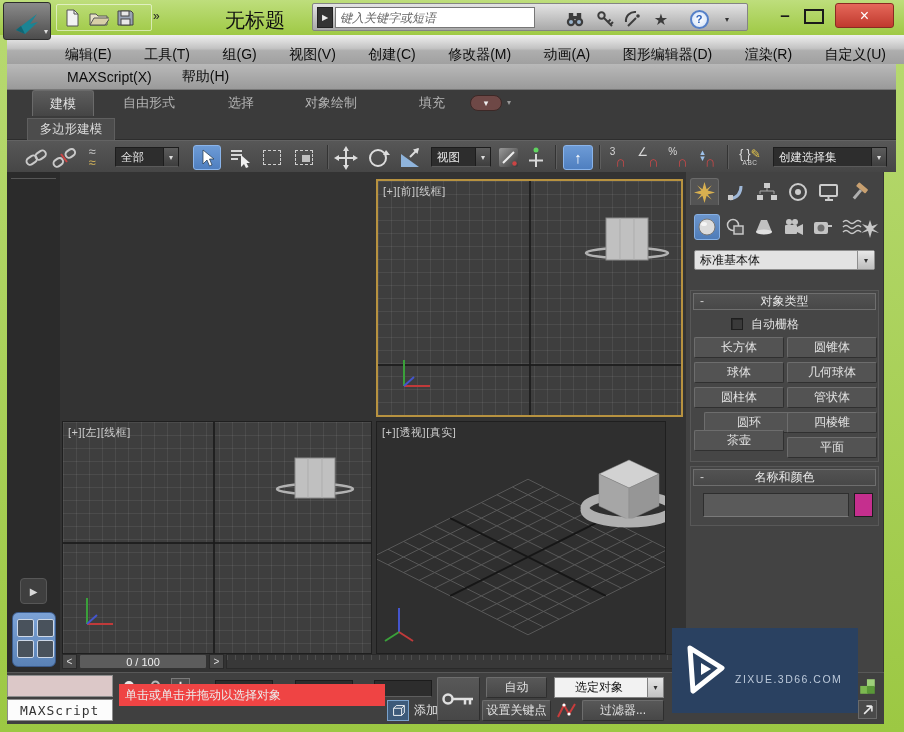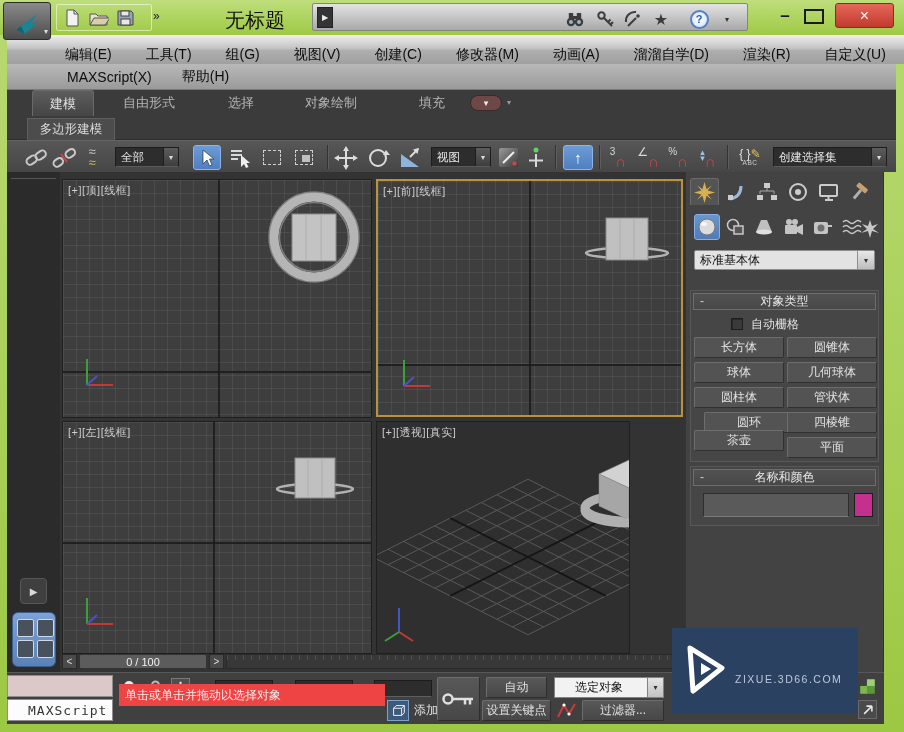--- a/index.html
+++ b/index.html
@@ -80,21 +80,21 @@
 
 .statusbar{position:absolute;left:7px;top:672px;width:877px;height:52px;background:#404040;border-top:1px solid #585858;font-size:12px;color:#e4e4e4}
 .btn3d{background:linear-gradient(180deg,#585858,#474747);border:1px solid #6d6d6d;border-right-color:#2e2e2e;border-bottom-color:#2e2e2e;border-radius:2px;color:#e2e2e2;display:flex;align-items:center;justify-content:center;font-size:12px;position:absolute}
 .coordfield{position:absolute;width:58px;height:17px;background:#2d2d2d;border:1px solid #1c1c1c;border-bottom-color:#5e5e5e;color:#eee;font-size:11px;font-family:inherit;padding:0 3px}
 .coordlbl{position:absolute;font-size:11px;color:#dcdcdc}
 .whitedd{position:absolute;height:21px;background:#f2f2f2;border:1px solid #828282;display:flex;align-items:center;font-size:12px;color:#111}
 .whitedd .lbl{flex:1;padding-left:20px}
 .whitedd .arr{width:16px;height:100%;background:linear-gradient(180deg,#e4e4e4,#c2c2c2);border-left:1px solid #828282;color:#333;font-size:8px;display:flex;align-items:center;justify-content:center}
 .promptbar{position:absolute;left:112px;top:11px;width:266px;height:22px;background:#ef4444;display:flex;align-items:center;padding-left:6px;color:#ececec}
 .mx-pink{position:absolute;left:0;top:2px;width:106px;height:22px;background:#dcc8c8;border:1px solid #8e8e8e}
-.mx-white{position:absolute;left:0;top:26px;width:106px;height:22px;background:#fcfcfc;border:1px solid #8e8e8e;color:#333;font-family:"DejaVu Sans Mono","Liberation Mono",monospace;font-size:13px;display:flex;align-items:center;padding-left:20px;letter-spacing:1px}
+.mx-white{position:absolute;left:0;top:26px;width:106px;height:22px;background:#fcfcfc;border:1px solid #8e8e8e;color:#333;font-family:"DejaVu Sans Mono","Liberation Mono",monospace;font-size:13px;display:flex;align-items:center;padding-left:12px;letter-spacing:1px}
 
 .watermark{position:absolute;left:672px;top:628px;width:186px;height:85px;background:#2a4161;z-index:60}
 .wm-brand{position:absolute;left:62px;top:12px;font-size:23px;font-weight:bold;color:#fff;letter-spacing:2px}
 .wm-url{position:absolute;left:63px;top:45px;font-size:10.5px;color:#bcc9da;letter-spacing:1.5px;text-transform:uppercase}
 </style>
 </head>
 <body>
 
 <div id="app">
 
@@ -119,20 +119,21 @@
         <path d="M3 3 h13 l2 2 v12 h-15 z" fill="#9aa4b4" stroke="#444"></path>
           <rect x="6" y="3" width="8" height="5" fill="#e8e8e8" stroke="#444"></rect>
           <rect x="6" y="11" width="9" height="6" fill="#e8e8e8" stroke="#444"></rect>
       </svg>
     </div>
     <span class="abs" style="left:153px;top:9px;font-size:12px;color:#222">»</span>
     <div class="wintitle">无标题</div>
 
     <div class="searchstrip">
       <div class="searchgo">▶</div>
+      <input class="searchinput" placeholder="键入关键字或短语" style="">
       <div class="tstrip-icon" style="left:250px">
         <svg width="22" height="20" viewBox="0 0 22 20">
             <g fill="#3c3c3c">
               <circle cx="7" cy="13" r="4.2"></circle>
               <circle cx="15" cy="13" r="4.2"></circle>
               <rect x="4.8" y="4" width="4.4" height="7"></rect>
               <rect x="12.8" y="4" width="4.4" height="7"></rect>
               <rect x="9" y="7" width="4" height="3"></rect>
             </g>
             <circle cx="7" cy="13" r="2" fill="#9ab4cc"></circle>
@@ -169,21 +170,21 @@
   </div>
 
   <div class="menubar1">
     <span class="menuitem">编辑(E)</span>
     <span class="menuitem">工具(T)</span>
     <span class="menuitem">组(G)</span>
     <span class="menuitem">视图(V)</span>
     <span class="menuitem">创建(C)</span>
     <span class="menuitem">修改器(M)</span>
     <span class="menuitem">动画(A)</span>
-    <span class="menuitem">溜溜自学(D)</span>
+    <span class="menuitem">图形编辑器(D)</span>
     <span class="menuitem">渲染(R)</span>
     <span class="menuitem">自定义(U)</span>
   </div>
   <div class="menubar2">
     <span class="menuitem">MAXScript(X)</span>
     <span class="menuitem">帮助(H)</span>
   </div>
 
   <div class="ribbonrow">
     <div class="ribtab active" style="left:25px;width:62px">建模</div>
@@ -331,37 +332,20 @@
       <div style="position:absolute;left:4px;top:6px;width:45px;height:1px;background:#565656"></div>
       <div class="playbtn">▶</div>
       <div class="layoutbtn">
         <div></div>
           <div></div>
           <div></div>
           <div></div>
       </div>
     </div>
 
-    <div class="vp" style="left:55px;top:7px;width:310px;height:239px">
-      <span class="vplabel">[+][顶][线框]</span>
-      <div class="axline" style="left:155px;top:0;width:2px;height:100%"></div>
-      <div class="axline" style="left:0;top:191px;width:100%;height:2px"></div>
-      <svg width="310" height="239" style="position:absolute;left:0;top:0">
-        <circle cx="251" cy="57" r="45" stroke="#7e7e7e" stroke-width="1.5" fill="none"></circle>
-        <circle cx="251" cy="57" r="40" stroke="#b5b5b5" stroke-width="9" fill="none"></circle>
-        <circle cx="251" cy="57" r="34.5" stroke="#7e7e7e" stroke-width="1.5" fill="none"></circle>
-        <rect x="229" y="34" width="44" height="47" fill="#c3c3c3" stroke="#8a8a8a"></rect>
-        <path d="M243 34 V81 M258 34 V81" stroke="#aeaeae" stroke-width="1"></path>
-        <g stroke-width="2">
-          <path d="M24 205 V179" stroke="#3aa03a"></path>
-          <path d="M24 205 H50" stroke="#c03a3a"></path>
-          <path d="M24 205 L34 196" stroke="#4455cc"></path>
-        </g>
-      </svg>
-    </div>
 
     <div class="vp" style="left:55px;top:249px;width:310px;height:233px">
       <span class="vplabel">[+][左][线框]</span>
       <div class="axline" style="left:150px;top:0;width:2px;height:100%"></div>
       <div class="axline" style="left:0;top:120px;width:100%;height:2px"></div>
       <svg width="310" height="233" style="position:absolute;left:0;top:0">
         <ellipse cx="252" cy="67" rx="38" ry="5" stroke="#b2b2b2" stroke-width="2.5" fill="none"></ellipse>
         <rect x="232" y="36" width="40" height="40" fill="#c0c0c0" stroke="#8a8a8a"></rect>
         <path d="M245 36 V76 M259 36 V76" stroke="#adadad" stroke-width="1"></path>
         <g stroke-width="2">
@@ -381,21 +365,21 @@
         <rect x="228" y="37" width="42" height="42" fill="#c0c0c0" stroke="#8a8a8a"></rect>
         <path d="M242 37 V79 M256 37 V79" stroke="#adadad" stroke-width="1"></path>
         <g stroke-width="2">
           <path d="M26 205 V179" stroke="#3aa03a"></path>
           <path d="M26 205 H52" stroke="#c03a3a"></path>
           <path d="M26 205 L36 196" stroke="#4455cc"></path>
         </g>
       </svg>
     </div>
 
-    <div class="vp persp" style="left:369px;top:249px;width:254px;height:233px">
+    <div class="vp persp" style="left:369px;top:249px;width:290px;height:233px">
       <span class="vplabel">[+][透视][真实]</span>
       <svg width="307" height="233" style="position:absolute;left:0;top:0">
         <g transform="translate(151,135) scale(1,0.5) rotate(45)">
           <path d="M-110,-110V110M-88,-110V110M-66,-110V110M-44,-110V110M-22,-110V110M22,-110V110M44,-110V110M66,-110V110M88,-110V110M110,-110V110" stroke="#585858" stroke-width="1" vector-effect="non-scaling-stroke" fill="none"></path>
           <path d="M-110,-110H110M-110,-88H110M-110,-66H110M-110,-44H110M-110,-22H110M-110,22H110M-110,44H110M-110,66H110M-110,88H110M-110,110H110" stroke="#585858" stroke-width="1" vector-effect="non-scaling-stroke" fill="none"></path>
           <path d="M0,-110V110" stroke="#161616" stroke-width="2" vector-effect="non-scaling-stroke"></path>
           <path d="M-110,0H110" stroke="#161616" stroke-width="2" vector-effect="non-scaling-stroke"></path>
         </g>
         <ellipse cx="252" cy="86" rx="44" ry="13" stroke="#b0b0b0" stroke-width="9" fill="none"></ellipse>
         <polygon points="222,52 252,38 282,52 252,66" fill="#d2d2d2" stroke="#8a8a8a" stroke-width=".5"></polygon>

